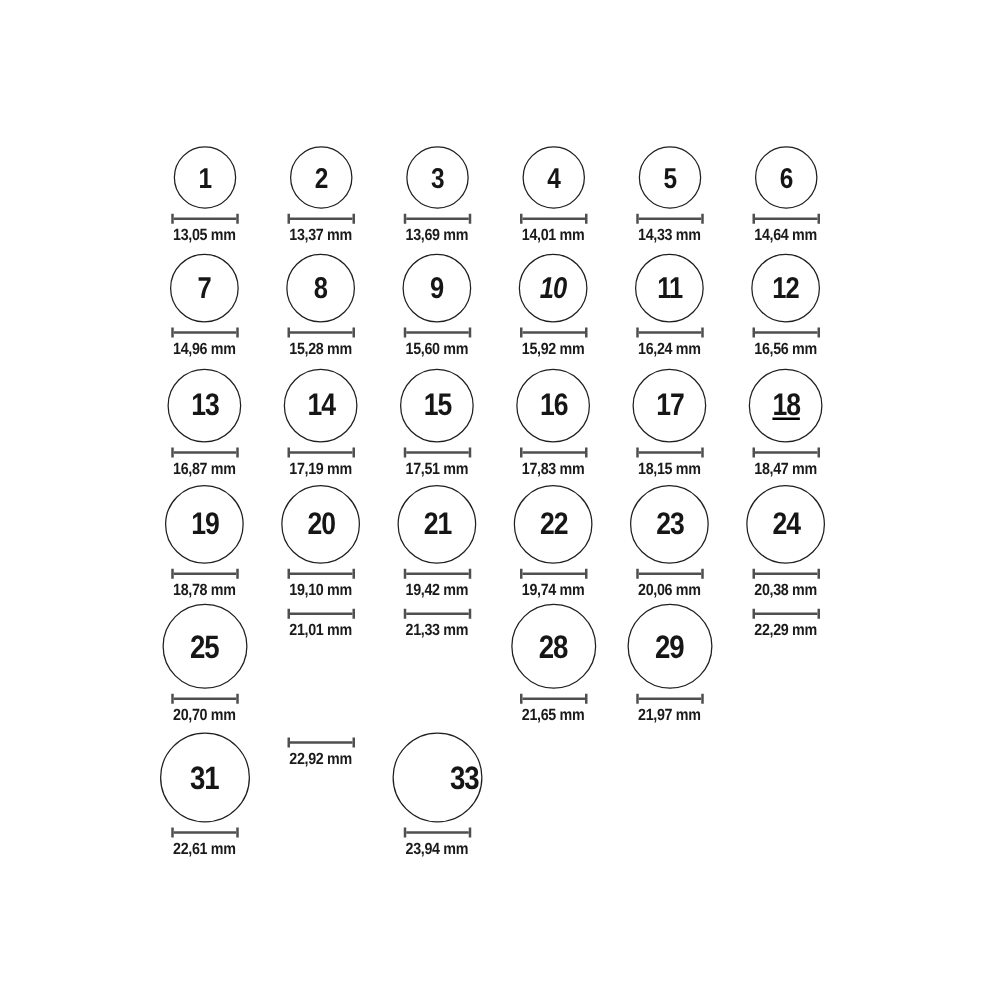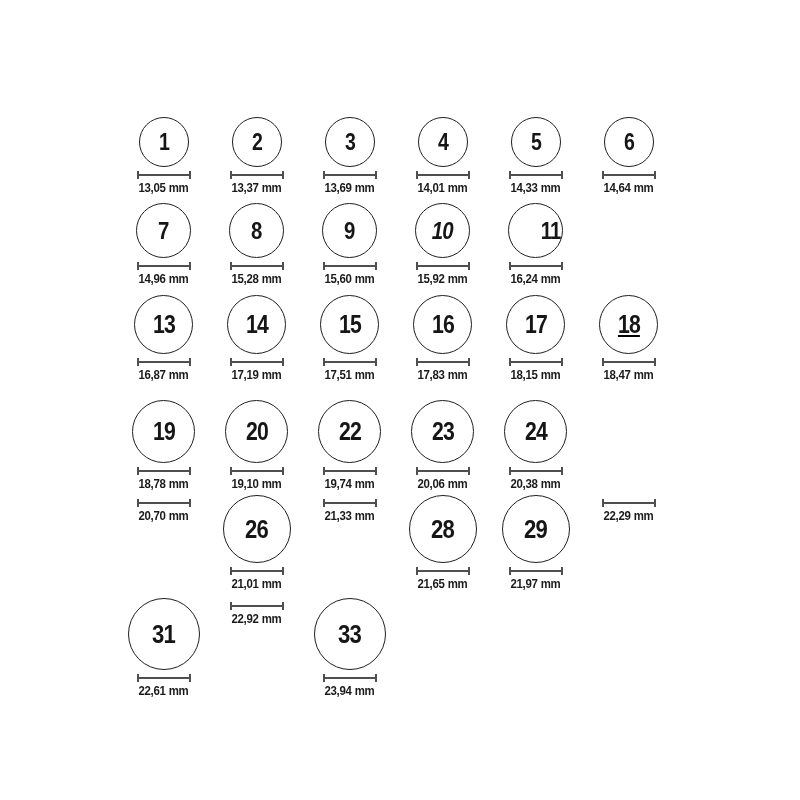--- a/index.html
+++ b/index.html
@@ -70,21 +70,21 @@
   }
   
   .row-0 .circle { width: 50px; height: 50px; }
   .row-1 .circle { width: 55px; height: 55px; }
   .row-2 .circle { width: 59px; height: 59px; }
   .row-3 .circle { width: 63px; height: 63px; }
   .row-4 .circle { width: 68px; height: 68px; }
   .row-5 .circle { width: 72px; height: 72px; }
   .row-0 { margin-bottom: 8px; }
   .row-1 { margin-bottom: 9px; }
-  .row-2 { margin-bottom: 18px; }
+  .row-2 { margin-bottom: 6px; }
   .row-3 { margin-bottom: 4px; }
   .row-4 { margin-bottom: 7px; }
   .row-0 .num { font-size: 23px; }
   .row-1 .num { font-size: 24px; }
   .row-2 .num { font-size: 25px; }
   .row-3 .num { font-size: 25px; }
   .row-4 .num { font-size: 26px; }
   .row-5 .num { font-size: 26px; }
 </style>
 </head>
@@ -158,25 +158,32 @@
         <div class="label" style="color: rgb(26, 26, 26);">15,60 mm</div>
       </div>
       <div class="cell">
         <div class="circle" style="border-color: rgb(31, 31, 31); font-style: italic;">
           <span class="num">10</span>
         </div>
         <div class="dim"></div>
         <div class="label" style="color: rgb(26, 26, 26);">15,92 mm</div>
       </div>
       <div class="cell">
-        <div class="circle" style="border-color: rgb(31, 31, 31); justify-content: flex-end;">
+        <div class="circle" style="border-color: rgb(31, 31, 31);">
           <span class="num">11</span>
         </div>
         <div class="dim"></div>
         <div class="label" style="color: rgb(26, 26, 26);">16,24 mm</div>
+      </div>
+      <div class="cell">
+        <div class="circle" style="border-color: rgb(31, 31, 31);">
+          <span class="num">12</span>
+        </div>
+        <div class="dim"></div>
+        <div class="label" style="color: rgb(26, 26, 26);">16,56 mm</div>
       </div>
     </div>
     <div class="row row-2">
       <div class="cell">
         <div class="circle" style="border-color: rgb(31, 31, 31);">
           <span class="num">13</span>
         </div>
         <div class="dim"></div>
         <div class="label" style="color: rgb(26, 26, 26);">16,87 mm</div>
       </div>
@@ -226,20 +233,27 @@
       </div>
       <div class="cell">
         <div class="circle" style="border-color: rgb(31, 31, 31);">
           <span class="num">20</span>
         </div>
         <div class="dim"></div>
         <div class="label" style="color: rgb(26, 26, 26);">19,10 mm</div>
       </div>
       <div class="cell">
         <div class="circle" style="border-color: rgb(31, 31, 31);">
+          <span class="num">21</span>
+        </div>
+        <div class="dim"></div>
+        <div class="label" style="color: rgb(26, 26, 26);">19,42 mm</div>
+      </div>
+      <div class="cell">
+        <div class="circle" style="border-color: rgb(31, 31, 31);">
           <span class="num">22</span>
         </div>
         <div class="dim"></div>
         <div class="label" style="color: rgb(26, 26, 26);">19,74 mm</div>
       </div>
       <div class="cell">
         <div class="circle" style="border-color: rgb(31, 31, 31);">
           <span class="num">23</span>
         </div>
         <div class="dim"></div>
@@ -248,27 +262,27 @@
       <div class="cell">
         <div class="circle" style="border-color: rgb(31, 31, 31);">
           <span class="num">24</span>
         </div>
         <div class="dim"></div>
         <div class="label" style="color: rgb(26, 26, 26);">20,38 mm</div>
       </div>
     </div>
     <div class="row row-4">
       <div class="cell">
+        <div class="circle" style="border-color: rgb(31, 31, 31);">
+          <span class="num">25</span>
+        </div>
         <div class="dim"></div>
         <div class="label" style="color: rgb(26, 26, 26);">20,70 mm</div>
       </div>
       <div class="cell">
-        <div class="circle" style="border-color: rgb(31, 31, 31);">
-          <span class="num">26</span>
-        </div>
         <div class="dim"></div>
         <div class="label" style="color: rgb(26, 26, 26);">21,01 mm</div>
       </div>
       <div class="cell">
         <div class="dim"></div>
         <div class="label" style="color: rgb(26, 26, 26);">21,33 mm</div>
       </div>
       <div class="cell">
         <div class="circle" style="border-color: rgb(31, 31, 31); justify-content: center;">
           <span class="num">28</span>
@@ -294,20 +308,20 @@
           <span class="num">31</span>
         </div>
         <div class="dim"></div>
         <div class="label" style="color: rgb(26, 26, 26);">22,61 mm</div>
       </div>
       <div class="cell">
         <div class="dim"></div>
         <div class="label" style="color: rgb(26, 26, 26);">22,92 mm</div>
       </div>
       <div class="cell">
-        <div class="circle" style="border-color: rgb(31, 31, 31);">
+        <div class="circle" style="border-color: rgb(31, 31, 31); justify-content: flex-end;">
           <span class="num">33</span>
         </div>
         <div class="dim"></div>
         <div class="label" style="color: rgb(26, 26, 26);">23,94 mm</div>
       </div>
     </div>
   </div>
 
 </body></html>

